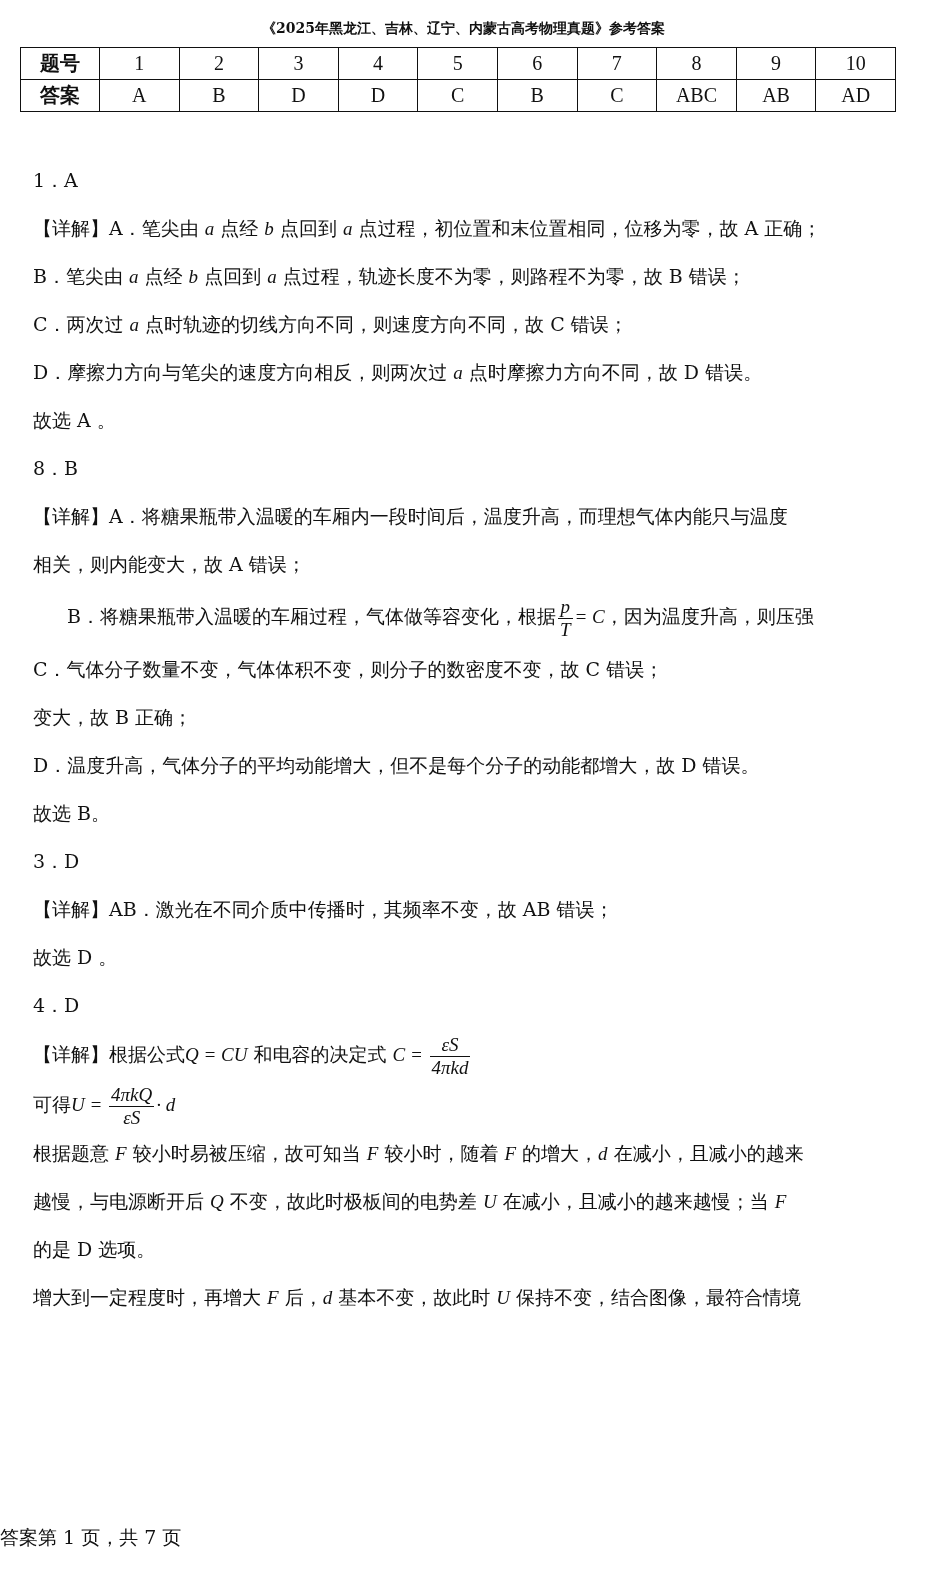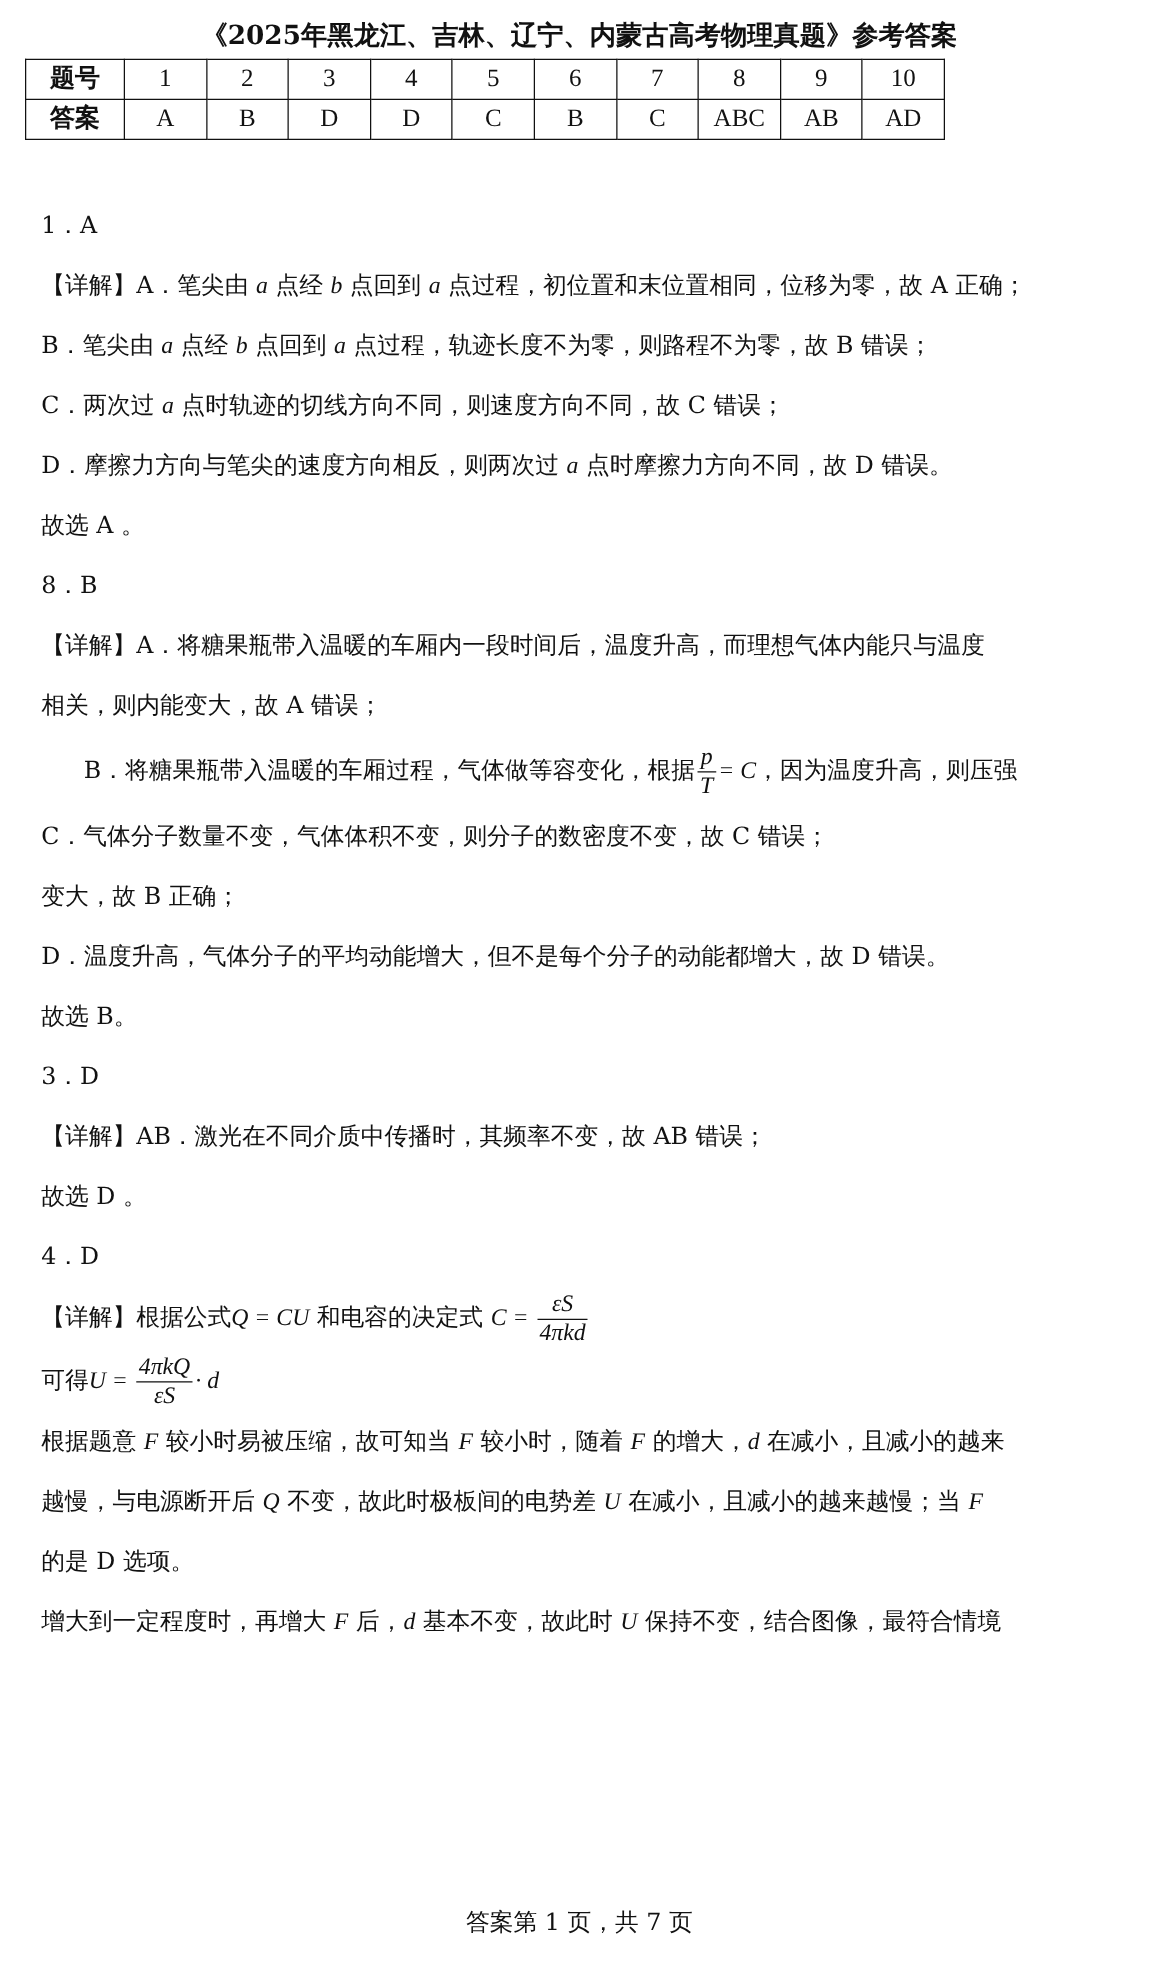--- a/index.html
+++ b/index.html
@@ -2,24 +2,24 @@
 <html><head>
 <meta charset="utf-8">
 <style>
   html, body { margin: 0; padding: 0; background: #ffffff; }
   body {
     width: 927px; height: 1579px; position: relative; overflow: hidden;
     color: #111; font-family: "DejaVu Serif", "Liberation Serif", serif;
   }
   .title {
     position: absolute; top: 14px; left: 0; width: 927px; text-align: center;
-    font-size: 21px; font-weight: bold; letter-spacing: 0px; line-height: 28px;
+    font-size: 14px; font-weight: bold; letter-spacing: 0px; line-height: 28px;
   }
   table.ans {
-    position: absolute; top: 47px; left: 20px; width: 736px;
+    position: absolute; top: 47px; left: 20px; width: 876px;
     border-collapse: collapse; table-layout: fixed;
     font-family: "Liberation Serif", "DejaVu Serif", serif;
   }
   table.ans td {
     border: 1.5px solid #111; height: 31px; text-align: center;
     font-size: 20px; padding: 0; line-height: 31px;
   }
   table.ans td.head { font-weight: bold; font-size: 20px; width: 78px; }
   .content {
     position: absolute; top: 156px; left: 33px; width: 860px;
@@ -29,21 +29,21 @@
   .line.tall { height: 57px; line-height: 57px; margin-left: 34px; }
   .line.formula { height: 50px; line-height: 50px; }
   i.v { font-family: "Liberation Serif", "DejaVu Serif", serif; font-style: italic; }
   .frac {
     display: inline-block; vertical-align: middle; text-align: center;
     font-family: "Liberation Serif", serif; font-style: italic; line-height: 22px; margin: 0 2px;
   }
   .frac .num { display: block; border-bottom: 1.2px solid #111; padding: 0 2px; }
   .frac .den { display: block; padding: 0 2px; }
   .footer {
-    position: absolute; top: 1525px; left: 0; width: 927px; text-align: center;
+    position: absolute; top: 1525px; left: 0; width: 927px; 
     font-size: 19px;
   }
 </style>
 </head>
 <body>
 
 <div class="title">《2025年黑龙江、吉林、辽宁、内蒙古高考物理真题》参考答案</div>
 
 <table class="ans">
   <tbody>

